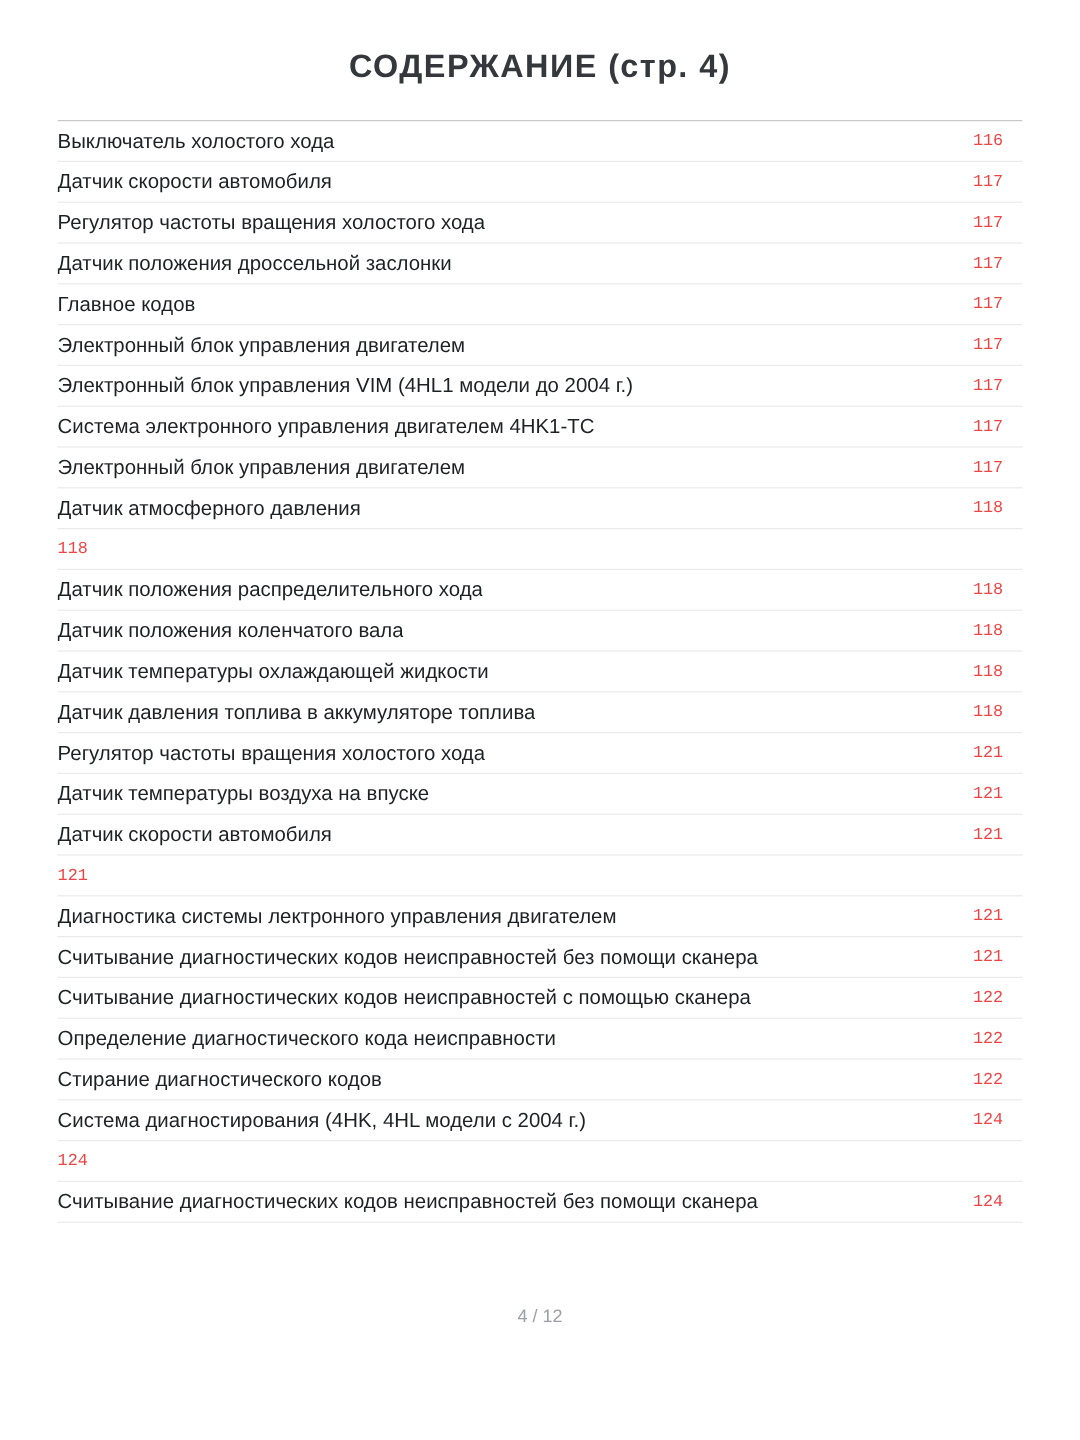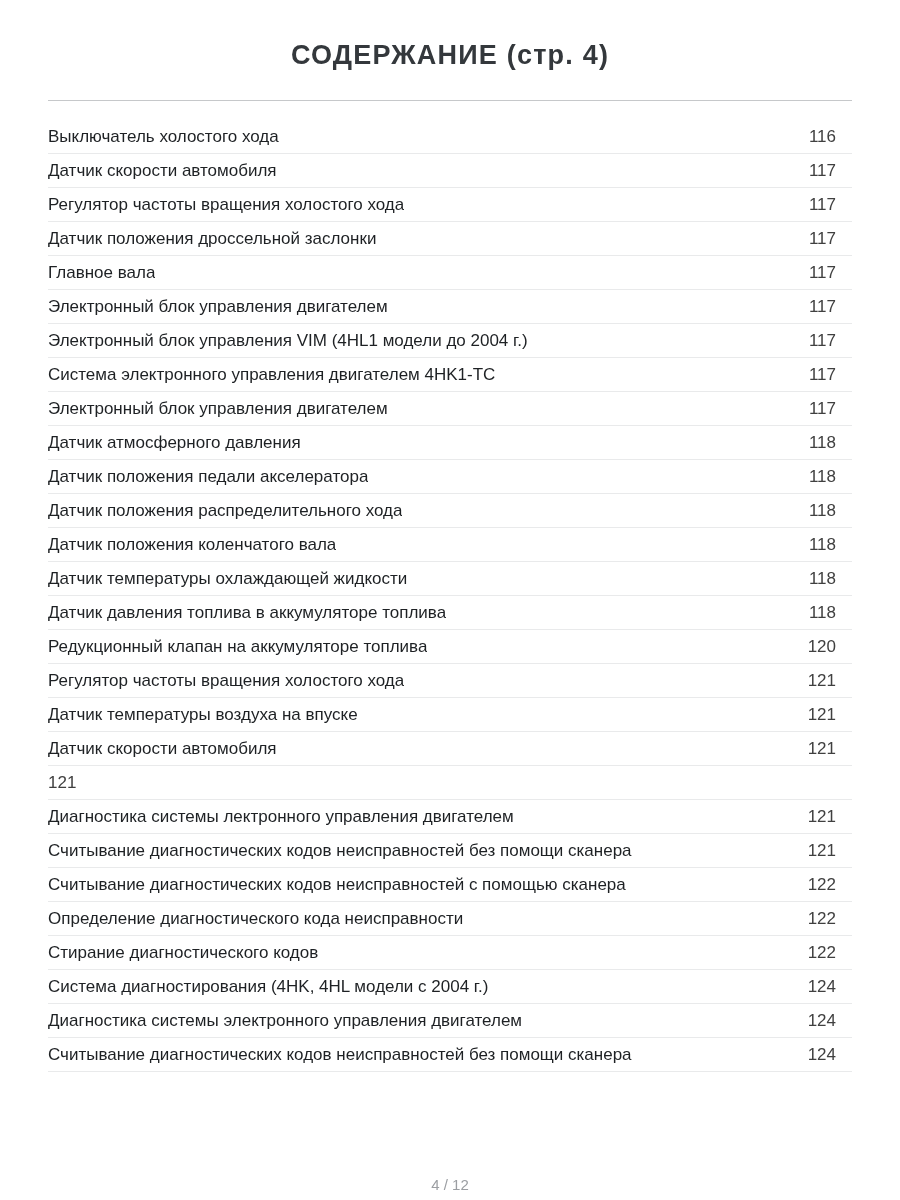--- a/index.html
+++ b/index.html
@@ -26,45 +26,45 @@
     letter-spacing: 1.2px;
     color: #34383c;
   }
   .header-rule {
     height: 0;
     border: none;
     border-top: 1px solid #c6c8ca;
     margin: 29px 0 0 0;
   }
   .toc-list {
-    margin-top: 19px;
   }
   .toc-row {
     height: 34px;
     box-sizing: border-box;
     border-bottom: 1px solid #e9eaeb;
     display: flex;
     align-items: center;
     justify-content: space-between;
     cursor: default;
   }
   .toc-label {
     font-size: 17px;
     color: #1e2124;
     white-space: nowrap;
     overflow: hidden;
   }
   .toc-page {
-    font-size: 17px;
-    color: #404040;
+    font-size: 14px;
+    color: #ef4444;
     padding-right: 16px;
     flex-shrink: 0;
+    font-family: Liberation Mono, monospace;
   }
   .page-footer {
-    margin-top: 104px;
+    margin-top: 70px;
     text-align: center;
     font-size: 15px;
     line-height: 18px;
     color: #9b9ea2;
   }
 </style>
 </head>
 <body>
 
 <div class="content">
@@ -88,21 +88,21 @@
     <span class="toc-label">Регулятор частоты вращения холостого хода</span>
     <span class="toc-page">117</span>
   </div>
 
   <div class="toc-row">
     <span class="toc-label">Датчик положения дроссельной заслонки</span>
     <span class="toc-page">117</span>
   </div>
 
   <div class="toc-row">
-    <span class="toc-label">Главное вала</span>
+    <span class="toc-label">Главное кодов</span>
     <span class="toc-page">117</span>
   </div>
 
   <div class="toc-row">
     <span class="toc-label">Электронный блок управления двигателем</span>
     <span class="toc-page">117</span>
   </div>
 
   <div class="toc-row">
     <span class="toc-label">Электронный блок управления VIM (4HL1 модели до 2004 г.)</span>
@@ -118,21 +118,20 @@
     <span class="toc-label">Электронный блок управления двигателем</span>
     <span class="toc-page">117</span>
   </div>
 
   <div class="toc-row">
     <span class="toc-label">Датчик атмосферного давления</span>
     <span class="toc-page">118</span>
   </div>
 
   <div class="toc-row">
-    <span class="toc-label">Датчик положения педали акселератора</span>
     <span class="toc-page">118</span>
   </div>
 
   <div class="toc-row">
     <span class="toc-label">Датчик положения распределительного хода</span>
     <span class="toc-page">118</span>
   </div>
 
   <div class="toc-row">
     <span class="toc-label">Датчик положения коленчатого вала</span>
@@ -142,24 +141,20 @@
   <div class="toc-row">
     <span class="toc-label">Датчик температуры охлаждающей жидкости</span>
     <span class="toc-page">118</span>
   </div>
 
   <div class="toc-row">
     <span class="toc-label">Датчик давления топлива в аккумуляторе топлива</span>
     <span class="toc-page">118</span>
   </div>
 
-  <div class="toc-row">
-    <span class="toc-label">Редукционный клапан на аккумуляторе топлива</span>
-    <span class="toc-page">120</span>
-  </div>
 
   <div class="toc-row">
     <span class="toc-label">Регулятор частоты вращения холостого хода</span>
     <span class="toc-page">121</span>
   </div>
 
   <div class="toc-row">
     <span class="toc-label">Датчик температуры воздуха на впуске</span>
     <span class="toc-page">121</span>
   </div>
@@ -197,21 +192,20 @@
     <span class="toc-label">Стирание диагностического кодов</span>
     <span class="toc-page">122</span>
   </div>
 
   <div class="toc-row">
     <span class="toc-label">Система диагностирования (4HK, 4HL модели с 2004 г.)</span>
     <span class="toc-page">124</span>
   </div>
 
   <div class="toc-row">
-    <span class="toc-label">Диагностика системы электронного управления двигателем</span>
     <span class="toc-page">124</span>
   </div>
 
   <div class="toc-row">
     <span class="toc-label">Считывание диагностических кодов неисправностей без помощи сканера</span>
     <span class="toc-page">124</span>
   </div>
 </div>
 
   <div class="page-footer">4 / 12</div>

